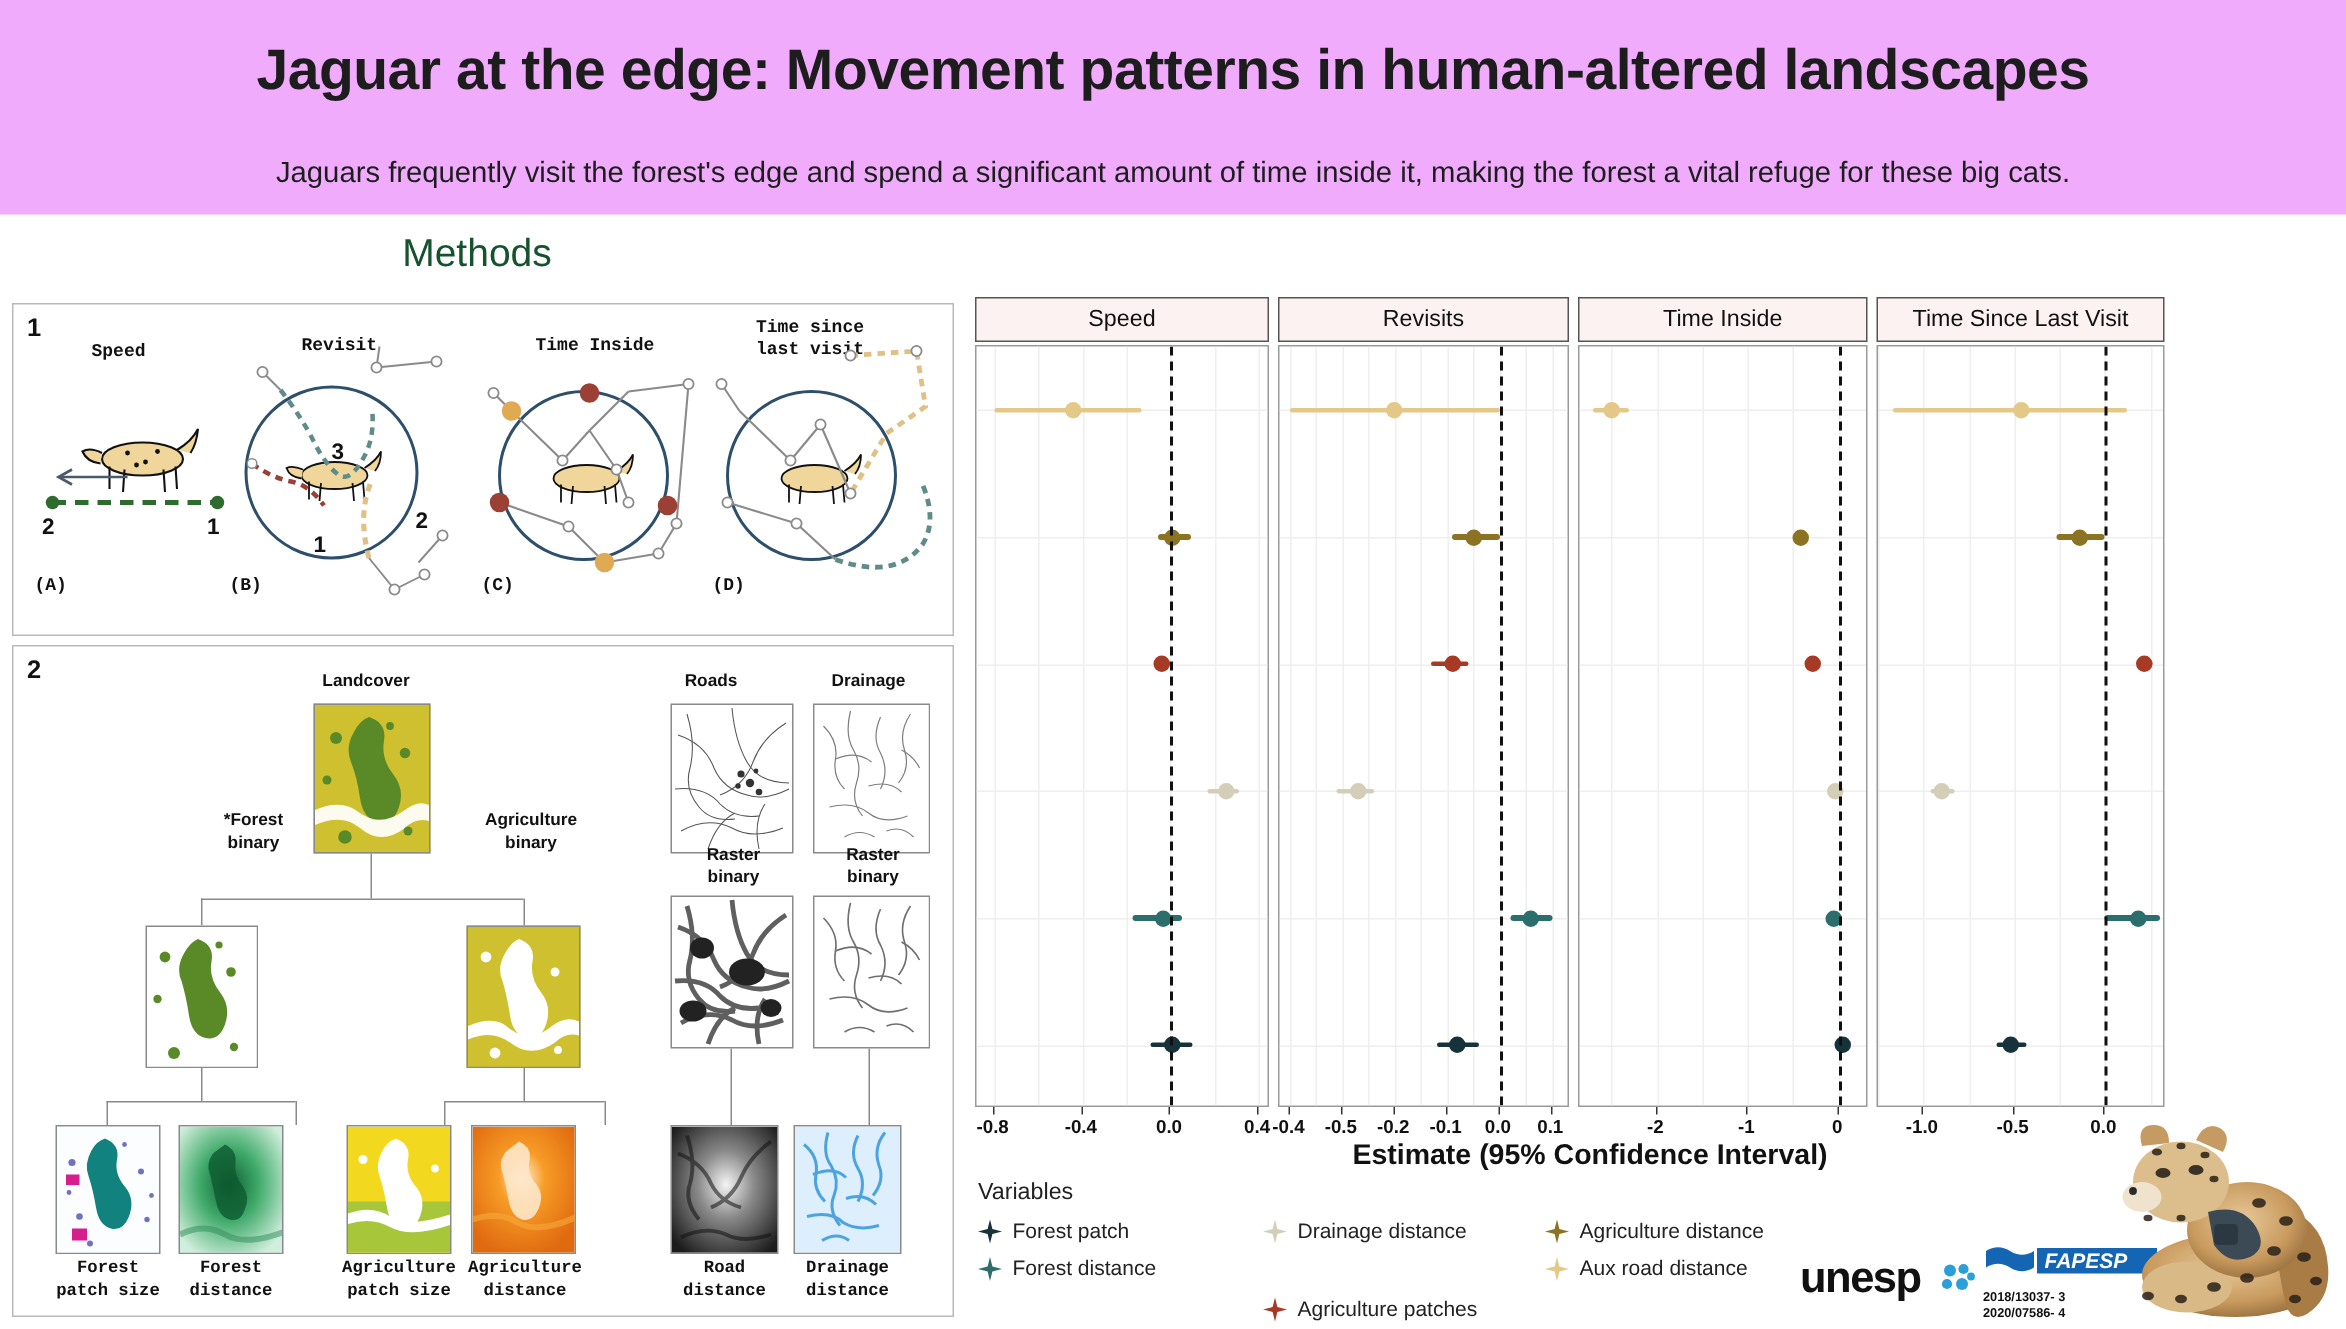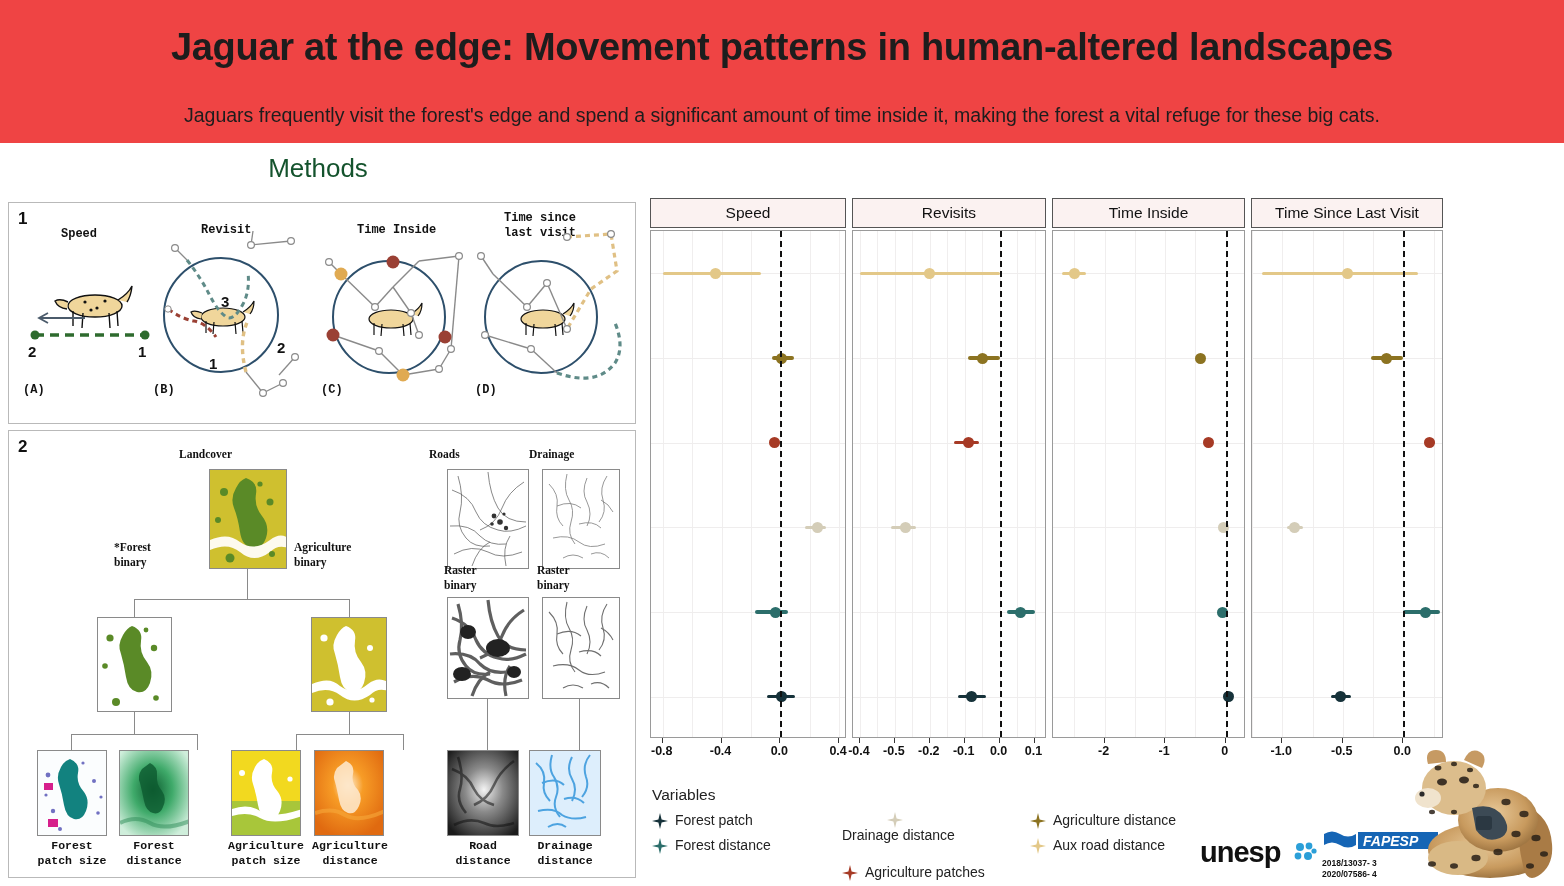--- a/index.html
+++ b/index.html
@@ -7,21 +7,21 @@
     width: 1564px; height: 886px;
     background: #ffffff;
     font-family: "Liberation Sans", sans-serif;
     overflow: hidden;
   }
   #poster { position: relative; width: 1564px; height: 886px; background: #fff; }
 
   
   .header {
     position: absolute; left: 0; top: 0; width: 1564px; height: 143px;
-    background: #ef4444;
+    background: #f0abfc;
   }
   .title {
     position: absolute; left: 0; top: 26px; width: 1564px;
     text-align: center;
     font-size: 38px; font-weight: bold; color: #1d1d1d;
     letter-spacing: -0.3px;
     font-family: "Liberation Sans", sans-serif;
   }
   .subtitle {
     position: absolute; left: 0; top: 104px; width: 1564px;
@@ -42,23 +42,23 @@
     position: absolute; left: 8px; border: 1px solid #b9b9b9; background: #fff;
   }
   #methods-box-1 { top: 202px; width: 628px; height: 222px; }
   #methods-box-2 { top: 430px; width: 628px; height: 448px; }
   .box-num {
     position: absolute; left: 9px; top: 6px;
     font-size: 17px; font-weight: bold; color: #111;
     font-family: "Liberation Sans", sans-serif;
   }
   .m-label {
-    position: absolute; text-align: left;
+    position: absolute; text-align: center;
     font-size: 11.5px; font-weight: bold; color: #111;
-    font-family: Liberation Serif, serif;
+    font-family: Liberation Sans, sans-serif;
     line-height: 1.18;
   }
   .m-sub {
     position: absolute; font-size: 12px; font-weight: bold; color: #111;
     font-family: "Liberation Mono", monospace;
   }
   .m-num {
     position: absolute; font-size: 15px; font-weight: bold; color: #111;
     font-family: "Liberation Sans", sans-serif;
   }
@@ -685,36 +685,37 @@
         <div class="fp-ticks">
           <div class="tick-mark" style="left: 30.2548px;"></div>
           <div class="tick-lab" style="left: 30.2548px;">-1.0</div>
           <div class="tick-mark" style="left: 90.7643px;"></div>
           <div class="tick-lab" style="left: 90.7643px;">-0.5</div>
           <div class="tick-mark" style="left: 151.274px;"></div>
           <div class="tick-lab" style="left: 151.274px;">0.0</div>
         </div>
       </div>
     </div>
+  <div id="axis-label">Estimate (95% Confidence Interval)</div>
 
   <div id="legend">
     <div id="legend-title">Variables</div>
   <div class="leg-item" style="left: 0px; top: 26px;">
         <span class="leg-mark"><svg viewBox="0 0 16 16" width="16" height="16">
             <path d="M8 0 L9.6 6.4 L16 8 L9.6 9.6 L8 16 L6.4 9.6 L0 8 L6.4 6.4 Z" fill="#16323a"></path>
           </svg></span>
         <span class="leg-lab">Forest patch</span>
       </div>
       <div class="leg-item" style="left: 0px; top: 51px;">
         <span class="leg-mark"><svg viewBox="0 0 16 16" width="16" height="16">
             <path d="M8 0 L9.6 6.4 L16 8 L9.6 9.6 L8 16 L6.4 9.6 L0 8 L6.4 6.4 Z" fill="#2c6e6b"></path>
           </svg></span>
         <span class="leg-lab">Forest distance</span>
       </div>
-      <div class="leg-item" style="left: 190px; top: 26px; flex-direction: column;">
+      <div class="leg-item" style="left: 190px; top: 26px;">
         <span class="leg-mark"><svg viewBox="0 0 16 16" width="16" height="16">
             <path d="M8 0 L9.6 6.4 L16 8 L9.6 9.6 L8 16 L6.4 9.6 L0 8 L6.4 6.4 Z" fill="#d4cdb8"></path>
           </svg></span>
         <span class="leg-lab">Drainage distance</span>
       </div>
       <div class="leg-item" style="left: 190px; top: 51px; margin-top: 27px;">
         <span class="leg-mark"><svg viewBox="0 0 16 16" width="16" height="16">
             <path d="M8 0 L9.6 6.4 L16 8 L9.6 9.6 L8 16 L6.4 9.6 L0 8 L6.4 6.4 Z" fill="#a63a25"></path>
           </svg></span>
         <span class="leg-lab">Agriculture patches</span>

